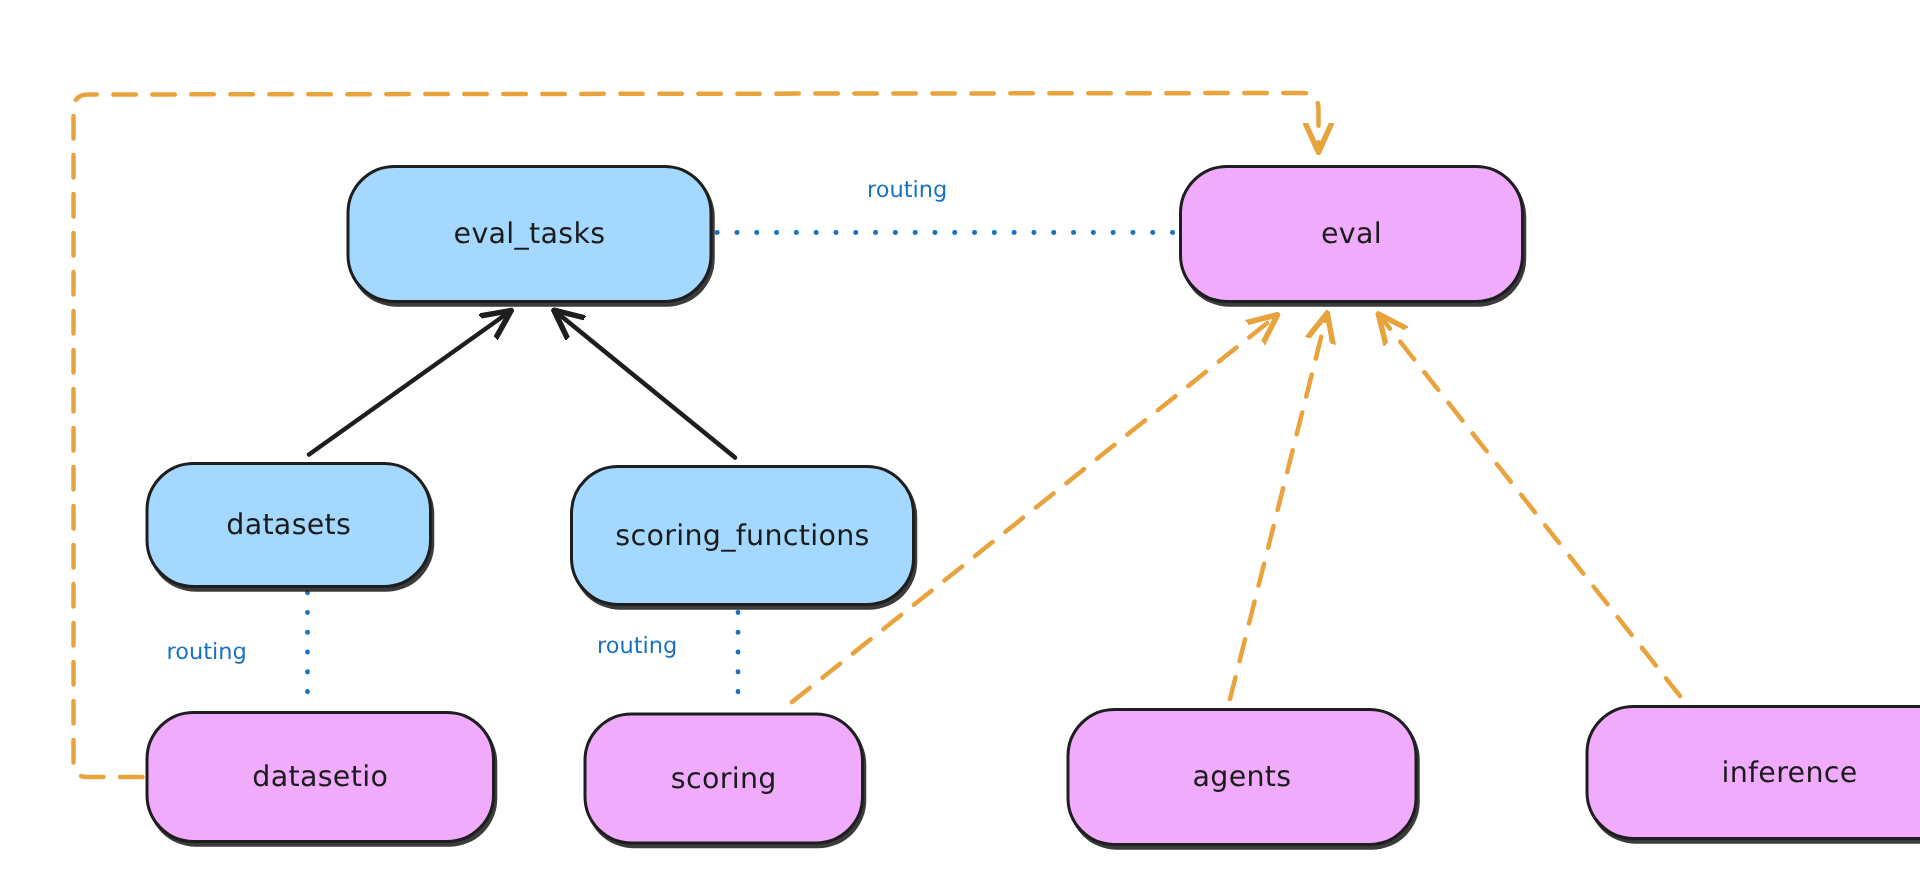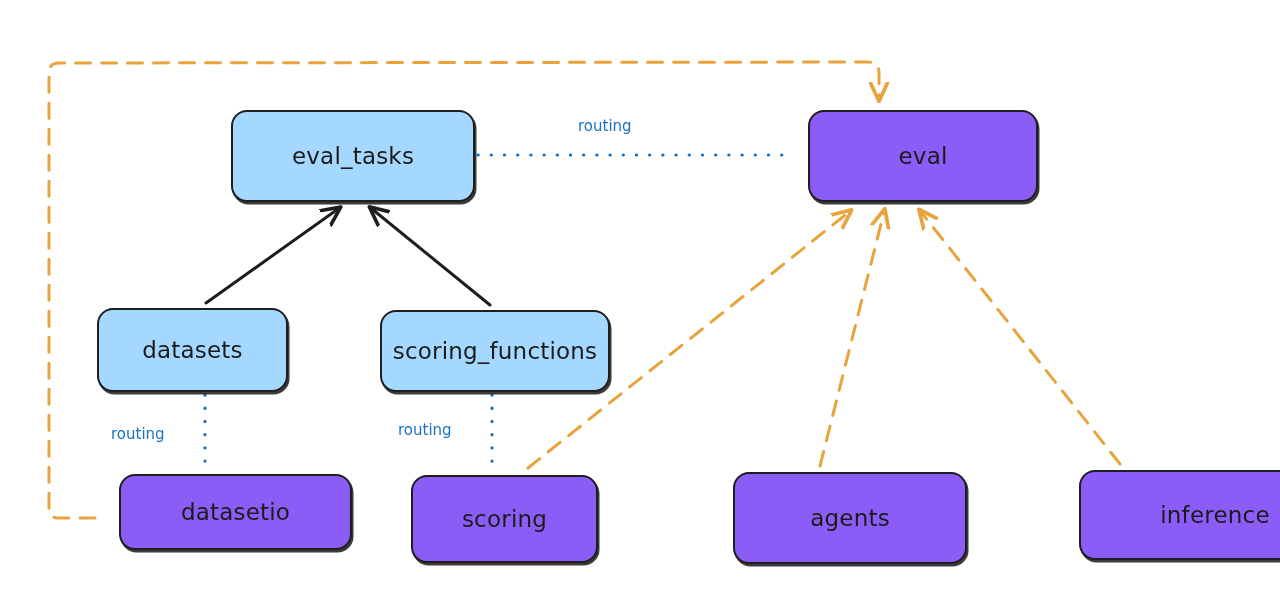--- a/index.html
+++ b/index.html
@@ -26,30 +26,30 @@
     height: 596px;
     pointer-events: none;
   }
   .node {
     position: absolute;
     box-sizing: border-box;
     display: flex;
     align-items: center;
     justify-content: center;
     border: 2.6px solid #1e1e1e;
-    border-radius: 16px;
+    border-radius: 32px;
     font-family: "DejaVu Sans", sans-serif;
-    font-size: 23px;
+    font-size: 19px;
     color: #1b1b1b;
     letter-spacing: 0.2px;
     text-align: center;
     box-shadow: 1.5px 2.5px 0 0 rgba(25,25,25,0.85);
   }
   .node.api { background: #a5d8ff; }
-  .node.provider { background: #8b5cf6; margin-left: 22px; }
+  .node.provider { background: #f0abfc; }
   .edge-label {
     position: absolute;
     font-family: "DejaVu Sans", sans-serif;
     font-size: 15px;
     color: #1971c2;
     white-space: nowrap;
     background: transparent;
     text-align: right;
   }
 </style>
@@ -96,25 +96,25 @@
   </div>
 
   <div class="node provider" style="left:786px; top:110px; width:230px; height:92px;">
     <span>eval</span>
   </div>
 
   <div class="node api" style="left:97px; top:308px; width:191px; height:84px;">
     <span>datasets</span>
   </div>
 
-  <div class="node api" style="left:380px; top:310px; width:230px; height:82px;">
+  <div class="node api" style="left:380px; top:310px; width:230px; height:94px;">
     <span>scoring_functions</span>
   </div>
 
-  <div class="node provider" style="left:97px; top:474px; width:233px; height:76px;">
+  <div class="node provider" style="left:97px; top:474px; width:233px; height:88px;">
     <span>datasetio</span>
   </div>
 
   <div class="node provider" style="left:389px; top:475px; width:187px; height:88px;">
     <span>scoring</span>
   </div>
 
   <div class="node provider" style="left:711px; top:472px; width:234px; height:92px;">
     <span>agents</span>
   </div>

